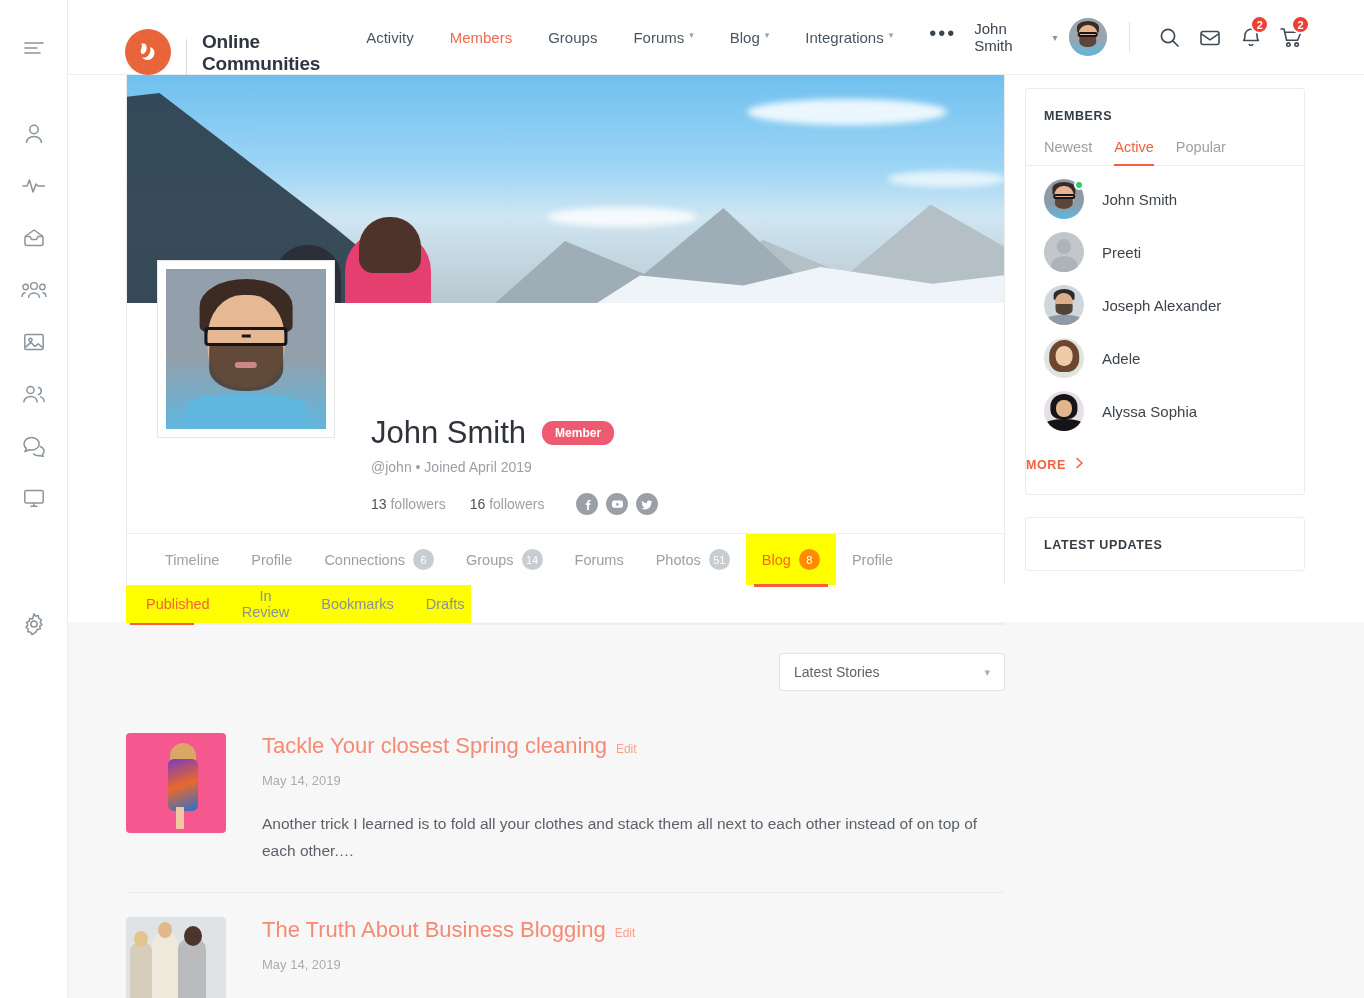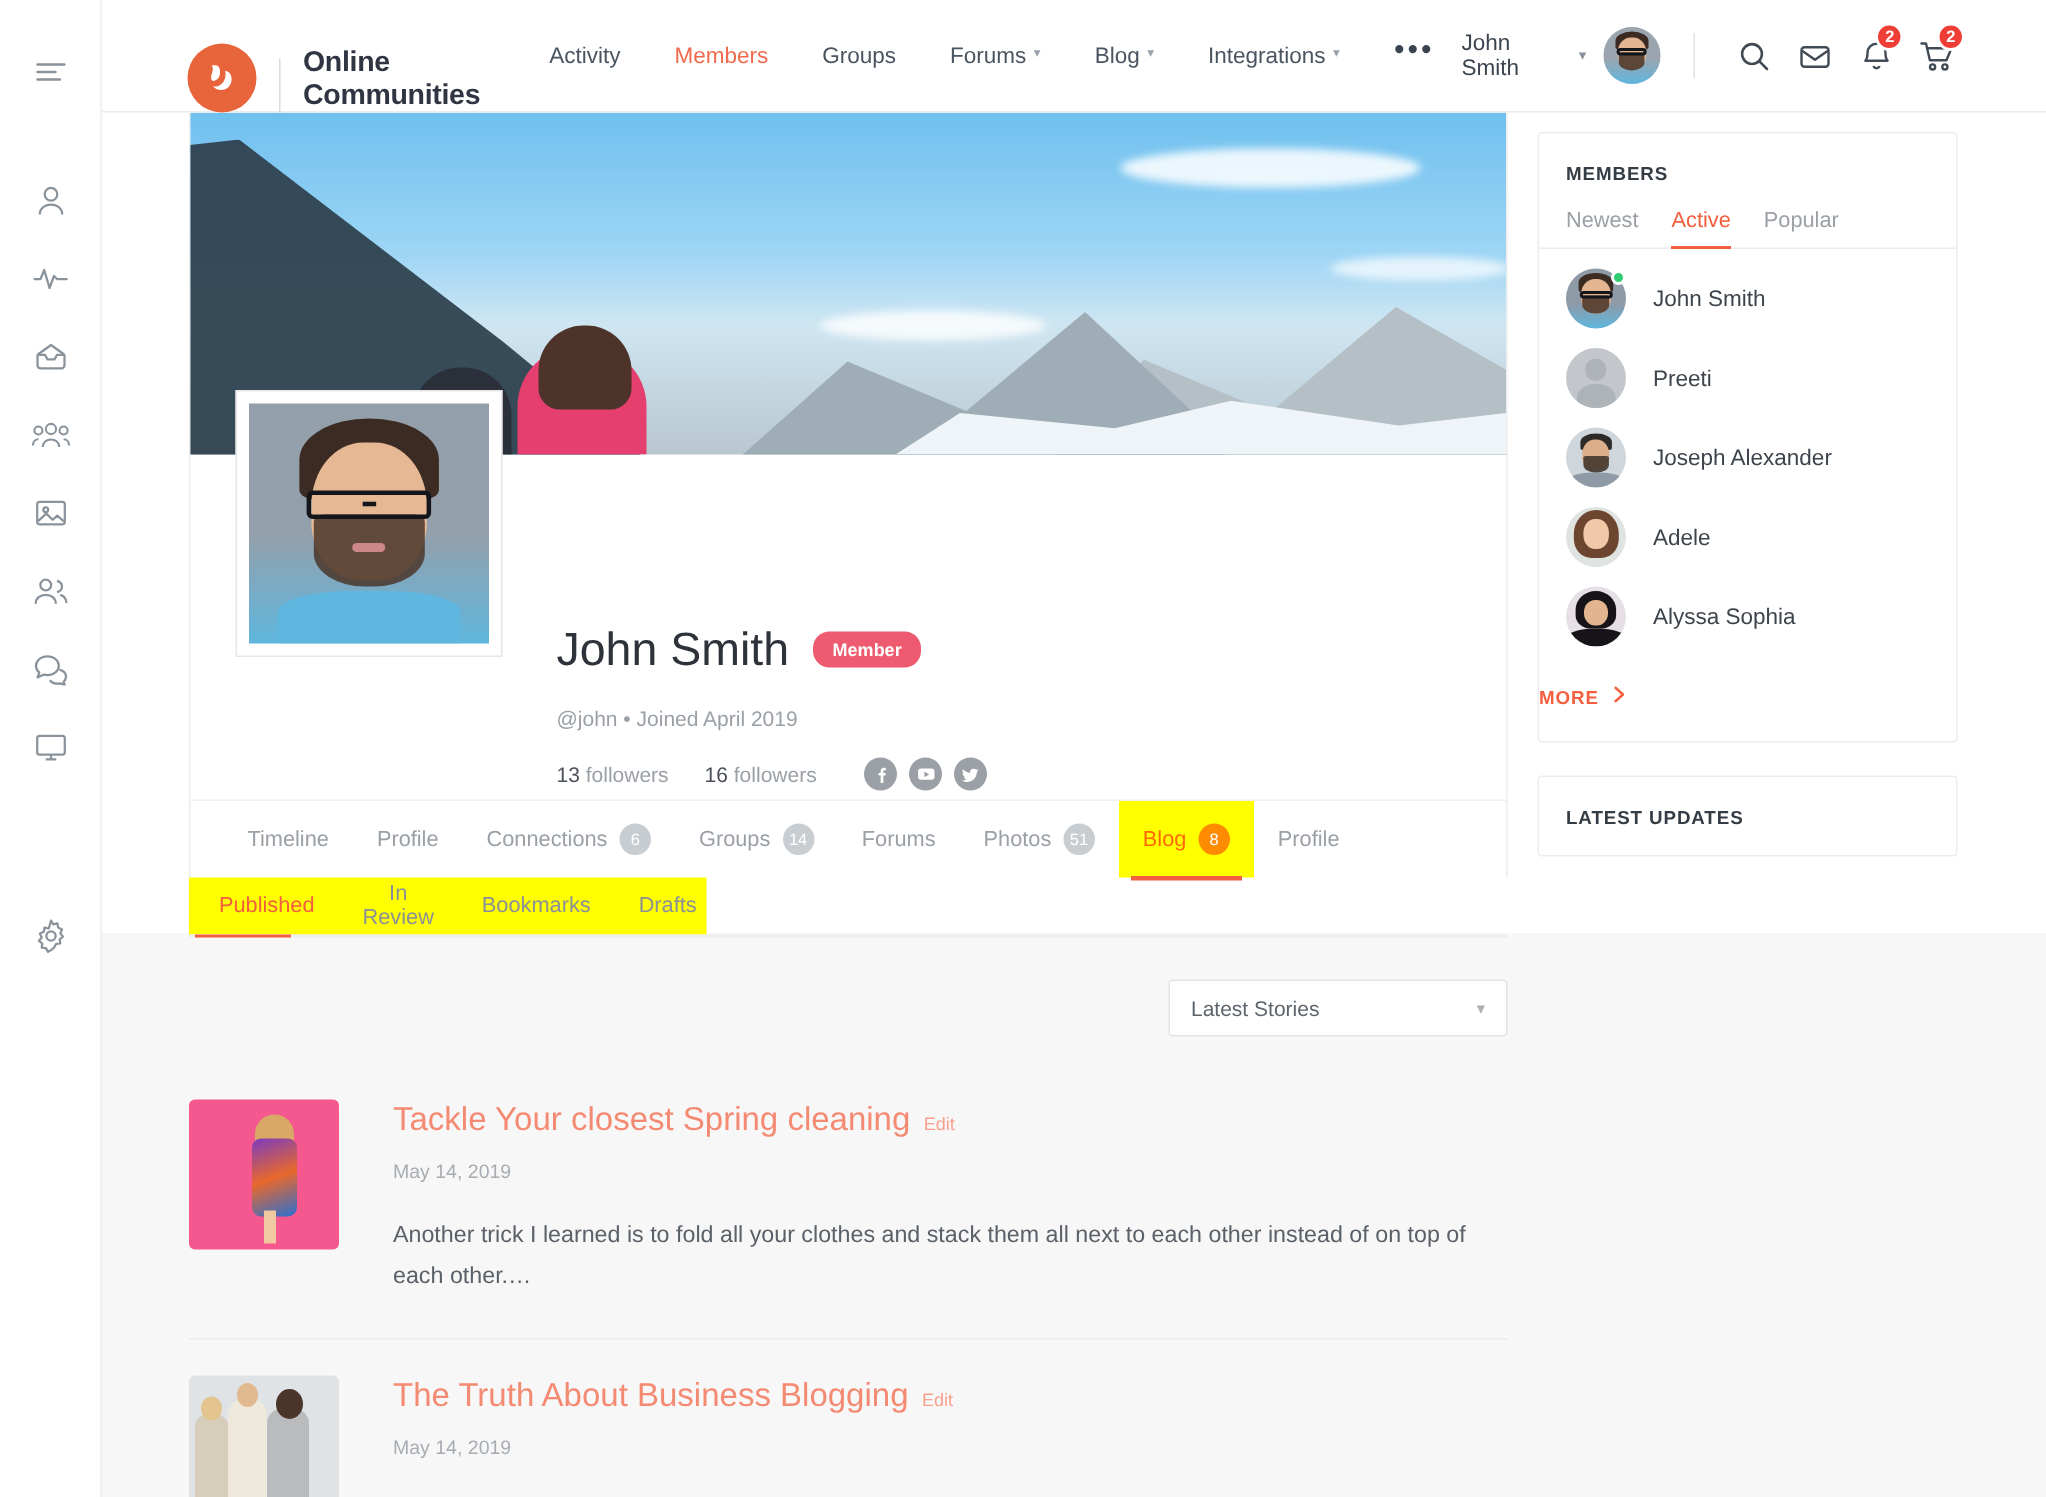--- a/index.html
+++ b/index.html
@@ -178,21 +178,21 @@
 
   #profile-info {
     padding: 112px 0 0 244px; height: 230px;
   }
   #profile-name-row { display: flex; align-items: center; gap: 16px; }
   #profile-name { font-size: 31px; color: #2e333b; font-weight: normal; }
   #member-badge {
     background: #ee5a6f; color: #fff; font-size: 12px; font-weight: bold;
     padding: 5px 13px; border-radius: 11px;
   }
-  #profile-meta { margin-top: 20px; font-size: 14px; color: #9aa0a6; }
+  #profile-meta { margin-top: 8px; font-size: 14px; color: #9aa0a6; }
   #profile-stats { margin-top: 18px; display: flex; align-items: center; gap: 24px; }
   .stat { font-size: 14px; color: #9aa0a6; }
   .stat b { color: #4b5058; font-weight: normal; }
   #social-icons { display: flex; gap: 8px; margin-left: 8px; }
   .soc {
     width: 22px; height: 22px; border-radius: 50%; background: #9aa0a6;
     display: flex; align-items: center; justify-content: center; color: #fff;
     cursor: pointer;
   }
 

